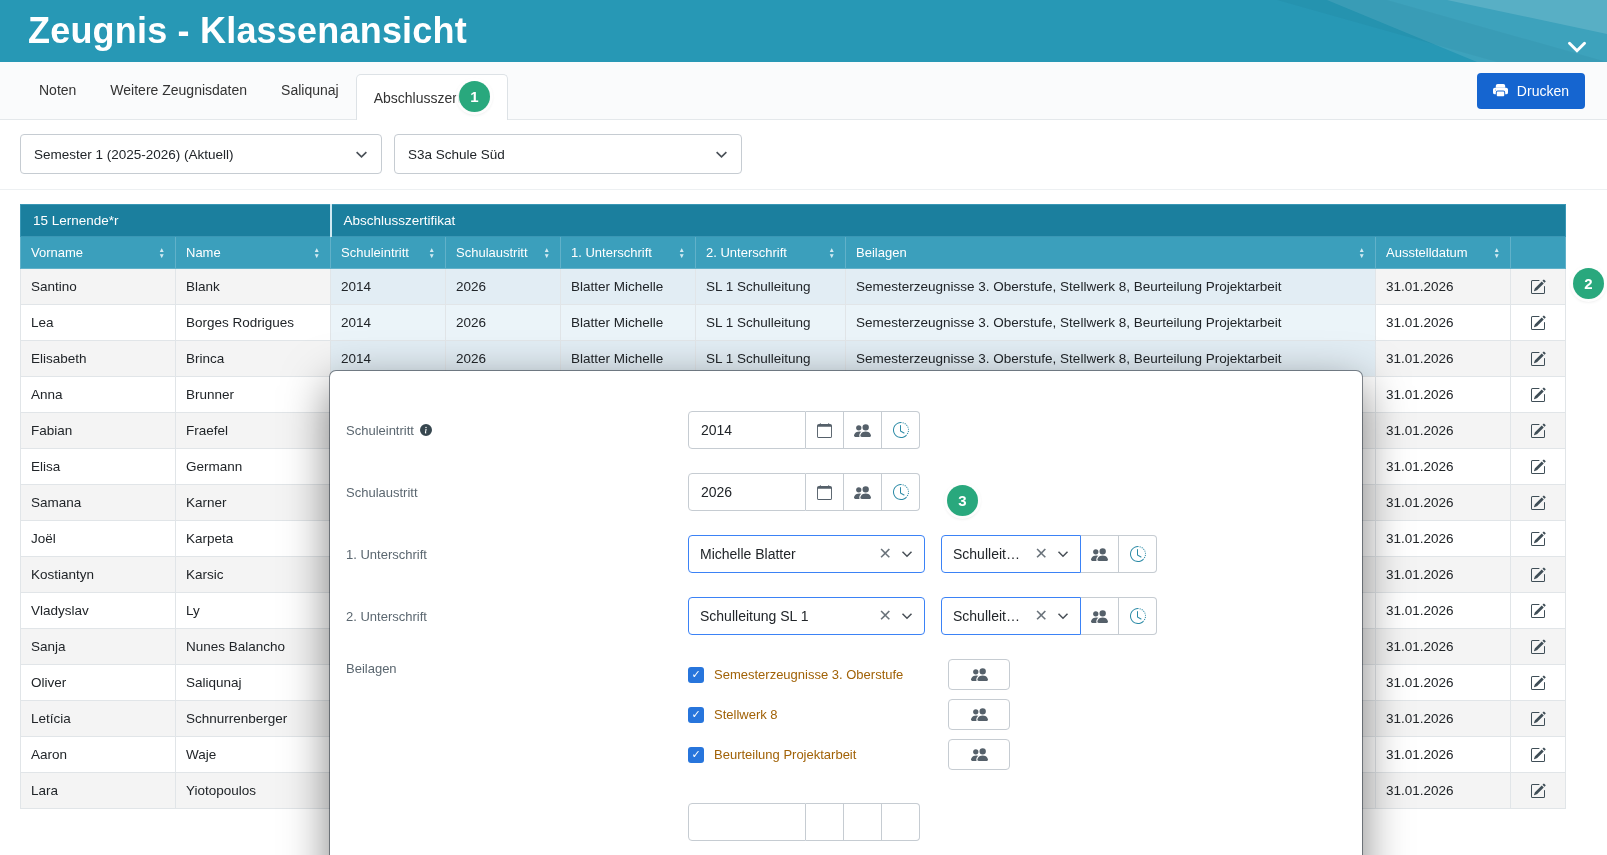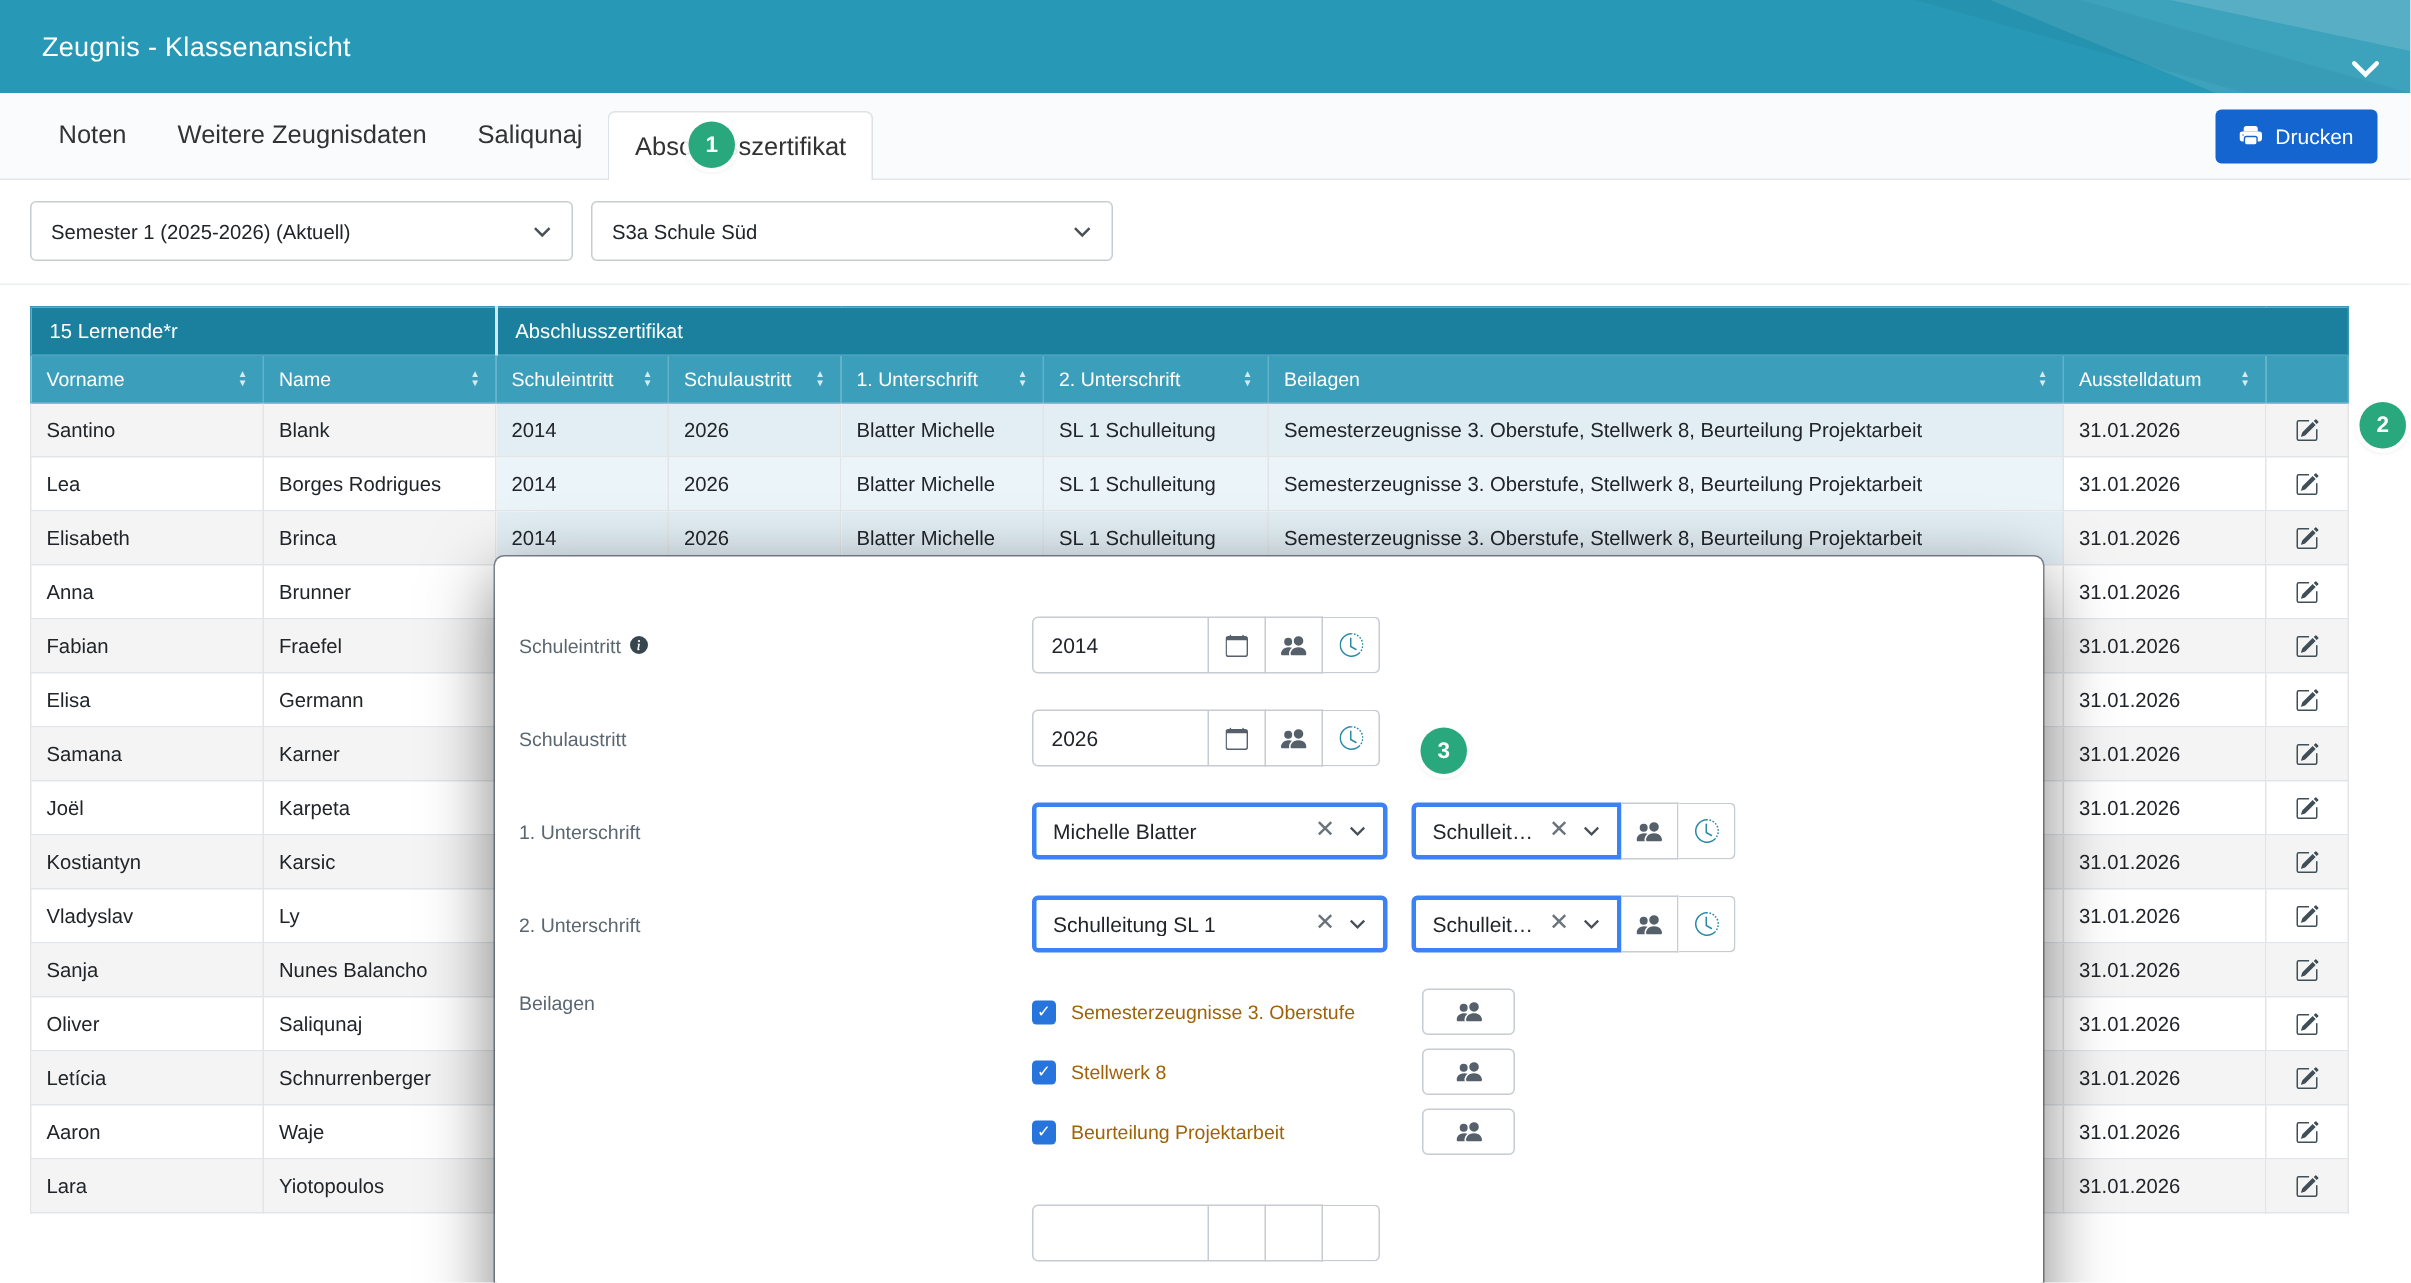--- a/index.html
+++ b/index.html
@@ -1,28 +1,28 @@
 <!DOCTYPE html>
 <html><head>
 <meta charset="utf-8">
 <style>
   *{box-sizing:border-box;margin:0;padding:0}
   html,body{width:1607px;height:855px;overflow:hidden}
   body{font-family:"Liberation Sans",sans-serif;background:#fff;position:relative;color:#212529}
 
   
   .topbar{position:absolute;top:0;left:0;width:100%;height:62px;background:#2798b5;display:flex;align-items:center;padding:0 28px;overflow:hidden}
-  .topbar h1{color:#fff;font-size:18px;font-weight:400;z-index:1;letter-spacing:.2px}
+  .topbar h1{color:#fff;font-size:36px;font-weight:700;z-index:1;letter-spacing:.2px}
   .topbar .deco{position:absolute;right:0;top:0;height:62px;pointer-events:none}
   .topbar .chev{position:absolute;right:20px;bottom:4px;color:#fff;z-index:1}
 
   
   .tabstrip{position:absolute;top:62px;left:0;right:0;height:58px;background:#fafbfc;border-bottom:1px solid #e4e8eb;display:flex;align-items:flex-end;padding:0 22px}
   .tabs{display:flex;align-items:flex-end;height:100%}
-  .tab{padding:0 17px;height:58px;display:flex;align-items:center;font-size:17px;color:#333;cursor:pointer;white-space:nowrap}
+  .tab{padding:0 17px;height:58px;display:flex;align-items:center;font-size:14px;color:#333;cursor:pointer;white-space:nowrap}
   .tab.active{background:#fff;border:1px solid #dde2e6;border-bottom:none;border-radius:5px 5px 0 0;height:46px;margin-bottom:-1px}
   .print-btn{margin-left:auto;align-self:center;height:36px;background:#1565d0;border:none;border-radius:4px;color:#fff;font-size:14px;display:flex;align-items:center;gap:9px;padding:0 16px;font-family:inherit;cursor:pointer}
 
   
   .filters{position:absolute;top:134px;left:20px;display:flex;gap:12px}
   .select{height:40px;border:1px solid #c6ccd2;border-radius:4px;background:#fff;display:flex;align-items:center;justify-content:space-between;padding:0 13px;font-size:13.5px;color:#212529;cursor:pointer}
   .select .chev{color:#495057;display:flex}
   .sel-semester{width:362px}
   .sel-class{width:348px}
   .divider{position:absolute;top:189px;left:0;width:100%;border-top:1px solid #edf0f2}
@@ -52,21 +52,21 @@
   .modal-body{padding:40px 20px 0 16px}
   .form-row{display:flex;align-items:center;margin-bottom:24px;min-height:38px}
   .form-row.top{align-items:flex-start}
   .form-label{width:342px;flex-shrink:0;font-size:13px;color:#5b6770;display:flex;align-items:center;gap:6px}
   .form-row.top .form-label{padding-top:2px}
   .igroup{display:flex}
   .igroup .tin{width:118px;height:38px;border:1px solid #c6ccd2;border-radius:4px 0 0 4px;padding:0 12px;font-size:14px;color:#212529;font-family:inherit;outline:none;background:#fff}
   .ibtn{width:38px;height:38px;border:1px solid #c6ccd2;border-left:none;background:#fff;display:flex;align-items:center;justify-content:center;cursor:pointer;color:#55606a;padding:0}
   .igroup .ibtn:last-child,.rolegroup .ibtn:last-child{border-radius:0 4px 4px 0}
   .ibtn.history{color:#2b8aa6}
-  .sel{height:38px;border:3px solid #3b82f6;border-radius:4px;background:#fff;display:flex;align-items:center;padding:0 11px;font-size:14px;gap:9px;cursor:pointer;color:#212529}
+  .sel{height:38px;border:1px solid #3b82f6;border-radius:4px;background:#fff;display:flex;align-items:center;padding:0 11px;font-size:14px;gap:9px;cursor:pointer;color:#212529}
   .sel .val{flex:1;overflow:hidden;white-space:nowrap;text-overflow:ellipsis}
   .sel .clear{color:#6a737b;font-size:16px;line-height:1}
   .sel .chev{color:#495057;display:flex}
   .sel.main{width:237px;margin-right:16px}
   .rolegroup{display:flex}
   .rolegroup .sel{width:140px;border-radius:4px 0 0 4px}
   .rolegroup .sel+.ibtn{border-left:none}
   .check-row{display:flex;align-items:center;width:322px;margin-bottom:9px}
   .checkbox{width:16px;height:16px;border-radius:3px;background:#2775dc;color:#fff;font-size:11px;display:flex;align-items:center;justify-content:center;margin-right:10px;flex-shrink:0;cursor:pointer}
   .check-label{font-size:13px;color:#a16207;flex:1;padding-right:10px}

